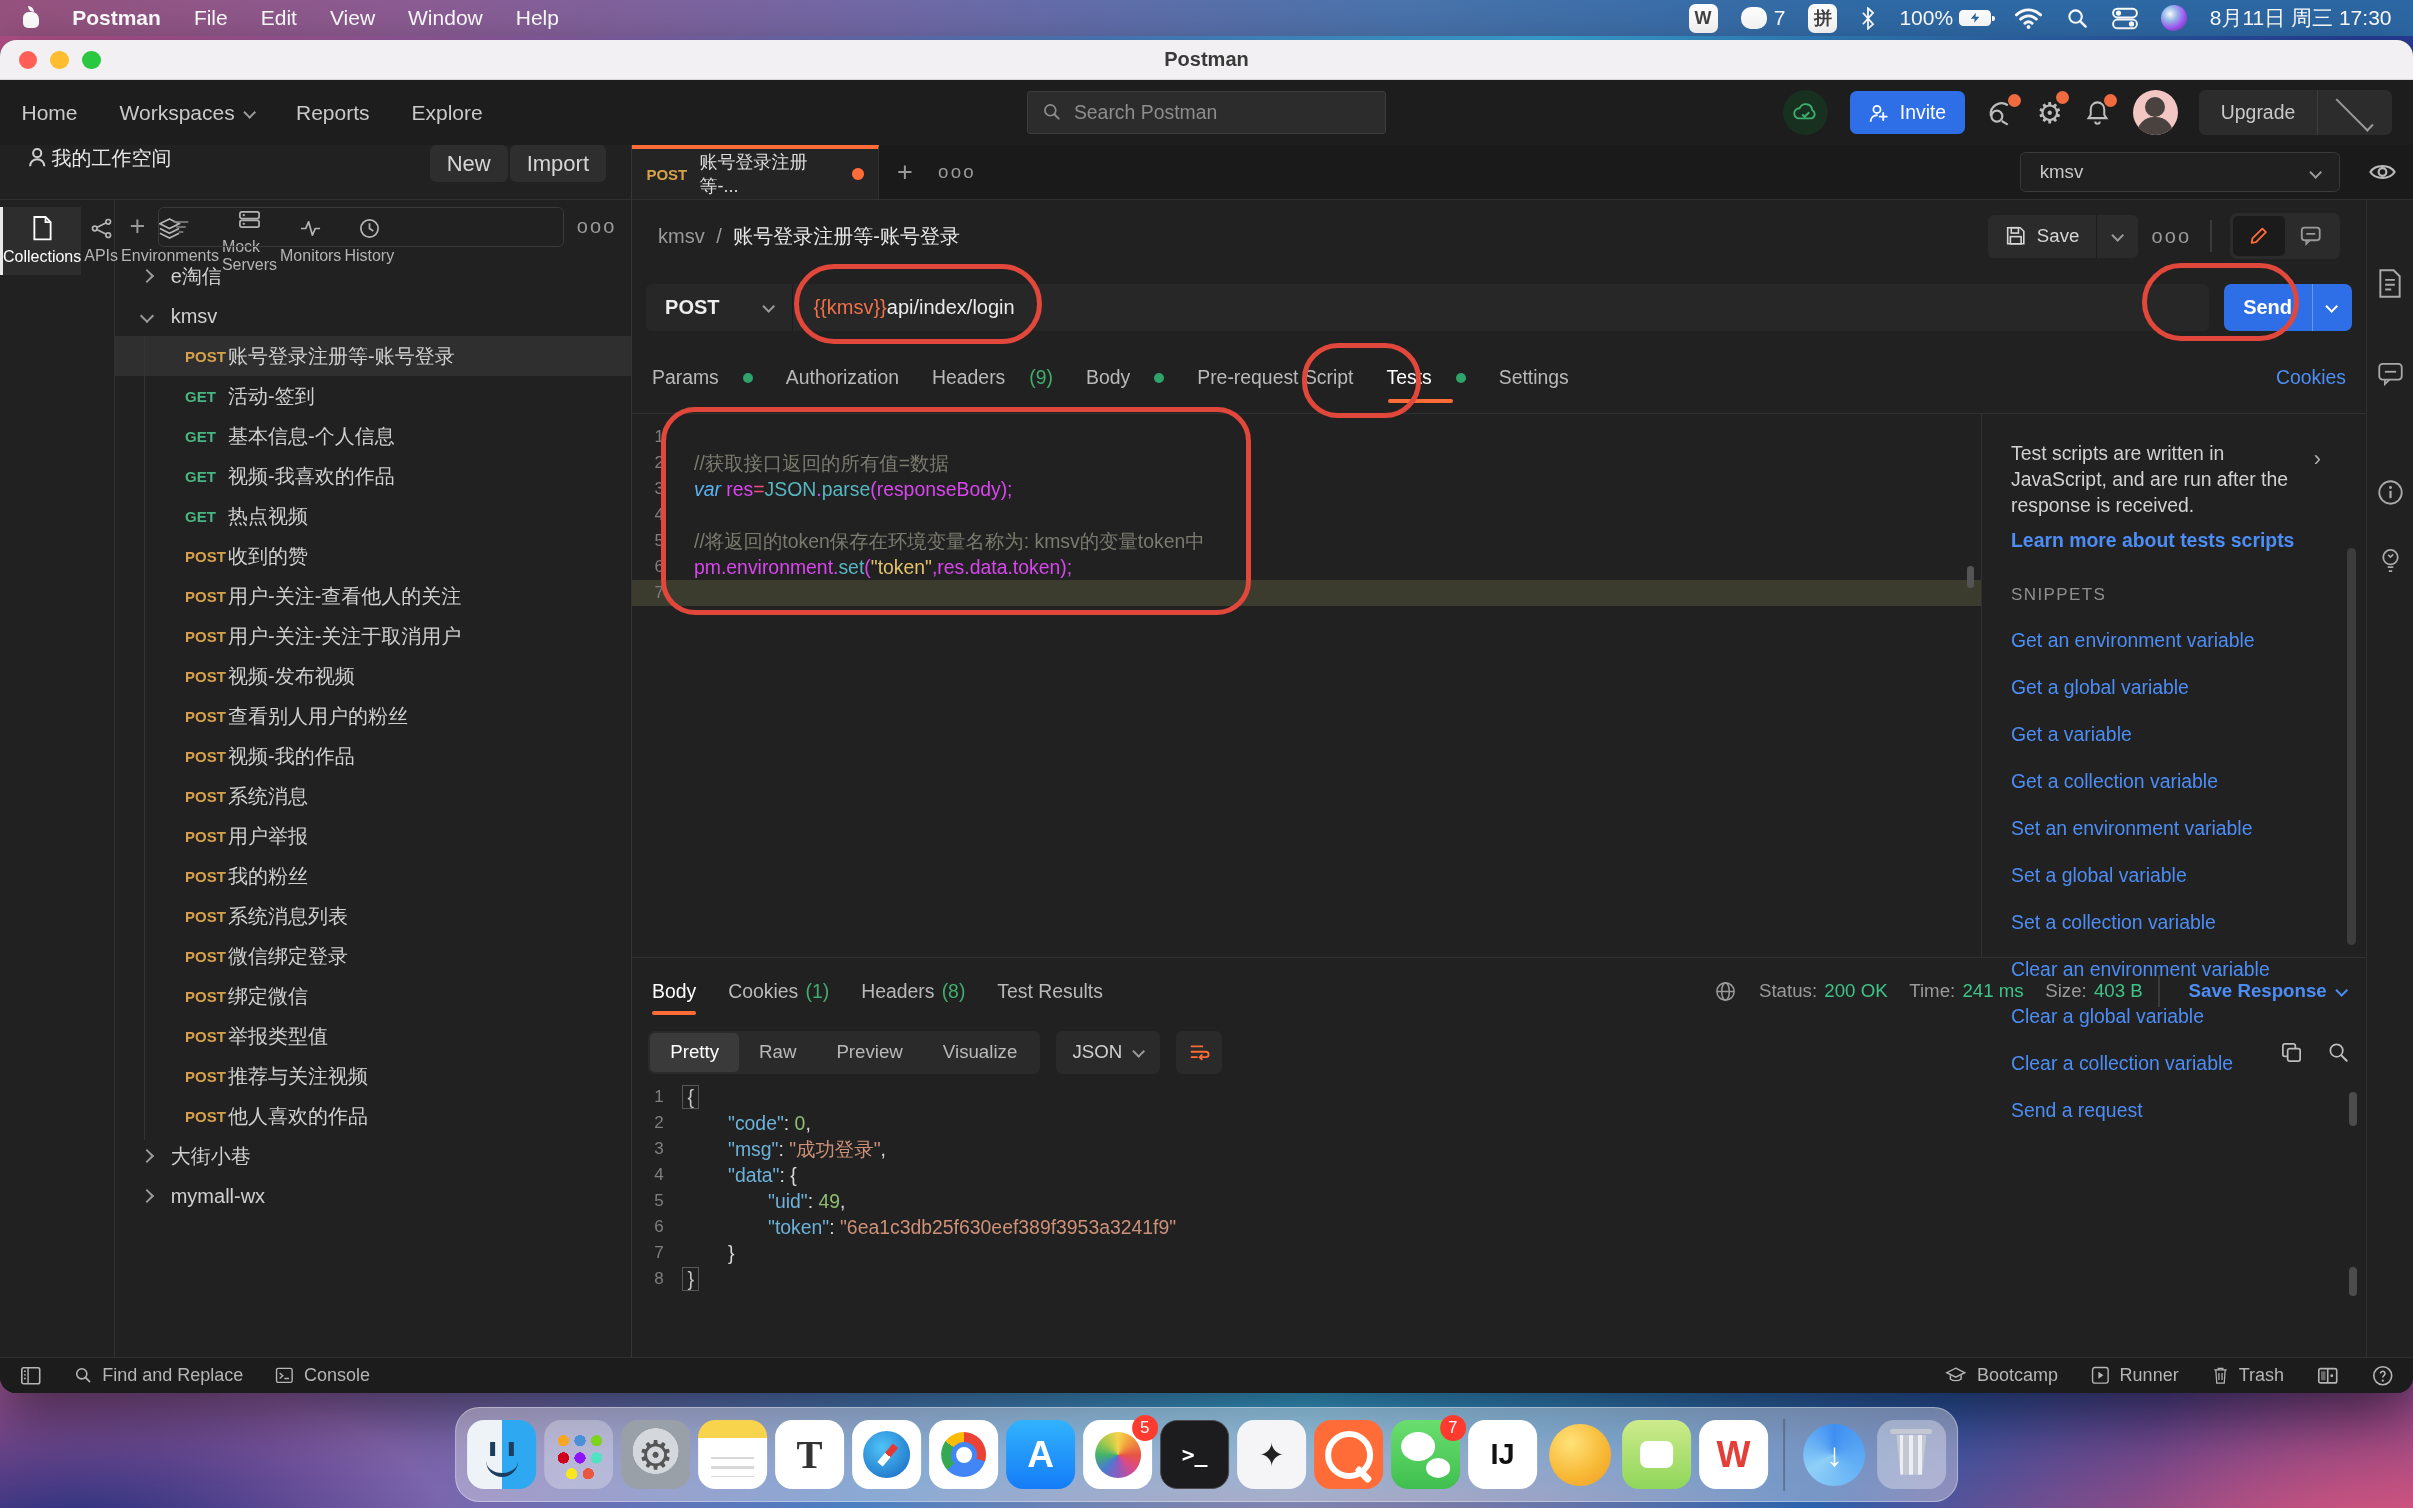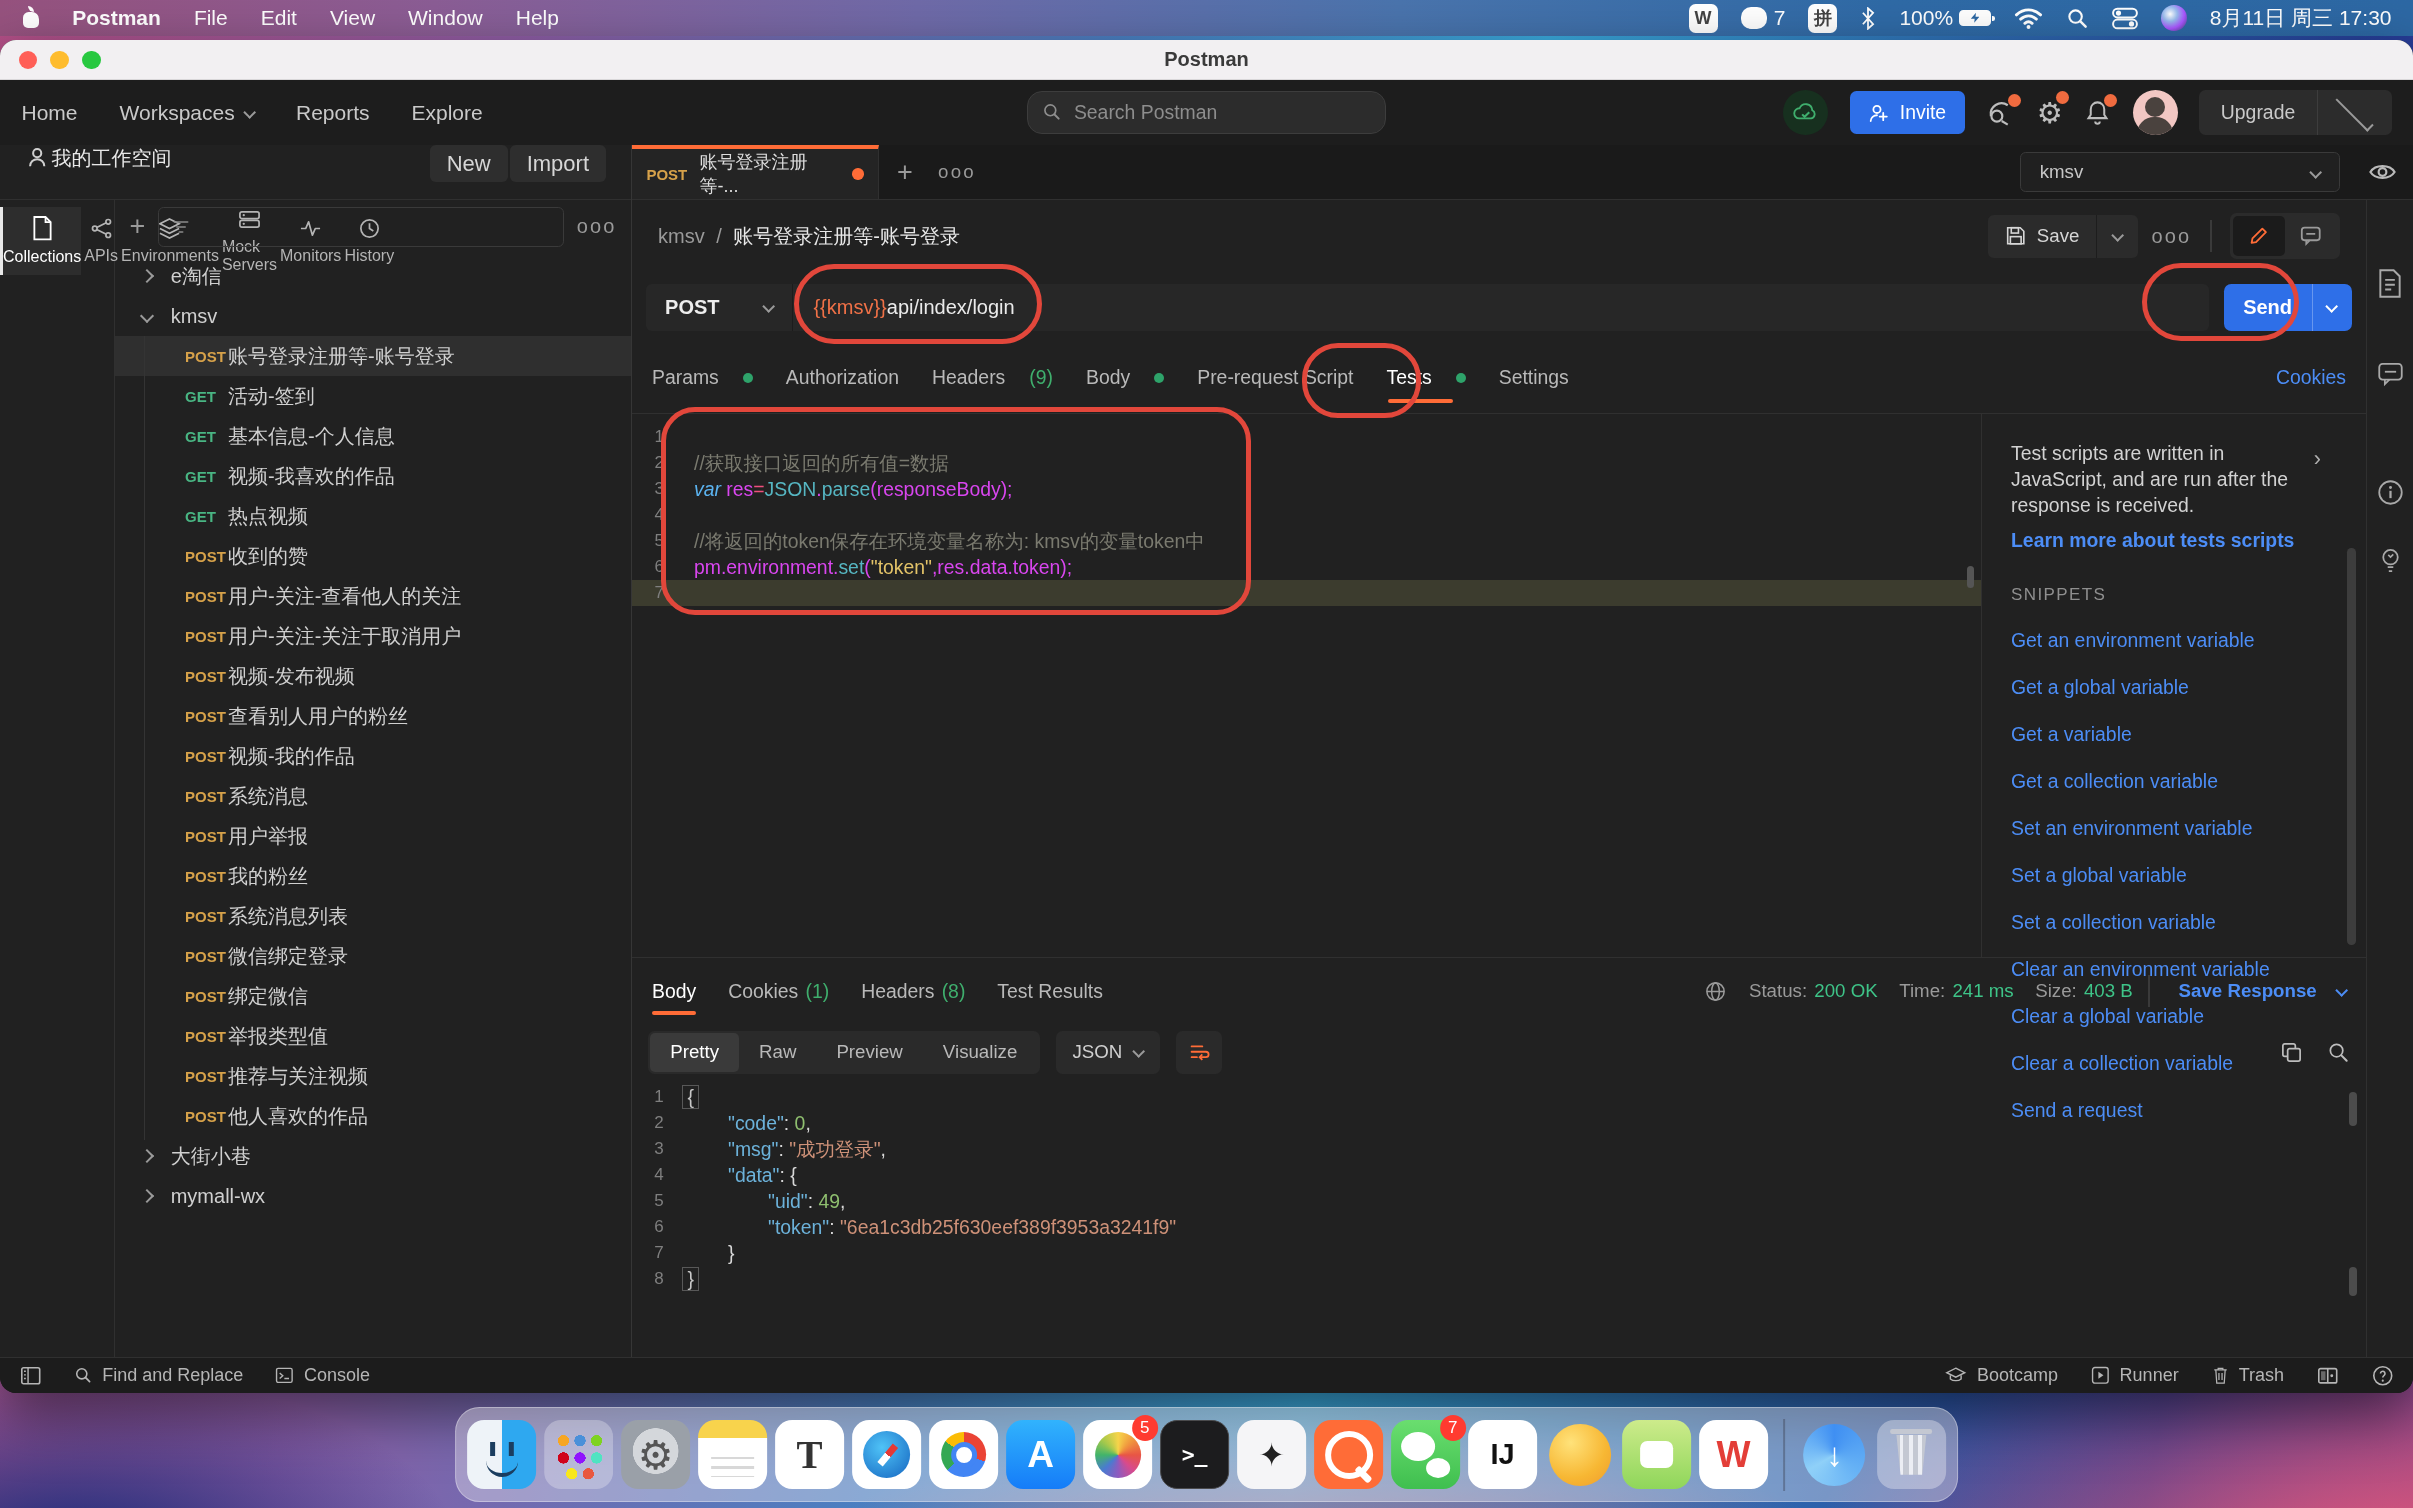--- a/index.html
+++ b/index.html
@@ -34,21 +34,21 @@
 .window{position:absolute;left:0;right:0;top:40px;bottom:115px;border-radius:16px;background:#212121;overflow:hidden;box-shadow:0 21.5px 57px rgba(0,0,0,.5)}
 .titlebar{height:40px;background:#f2f0f2;border-bottom:0.7px solid #d9d7d9;display:flex;align-items:center;justify-content:center;position:relative}
 .tl{position:absolute;left:18.7px;top:10.8px;display:flex;gap:13px}
 .dot{width:18.7px;height:18.7px;border-radius:50%}
 .wtitle{font-size:20px;font-weight:700;color:#3a3a3a}
 
 .apphead{height:65px;background:#1d1d1d;display:flex;align-items:center;padding:0 21.5px;position:relative}
 .nav{display:flex;gap:42px;font-size:21px;color:#c9c9c9;align-items:center}
 .navitem{display:flex;align-items:center;gap:10px}
 .chev{width:9.3px;height:9.3px;border-right:2.2px solid #9a9a9a;border-bottom:2.2px solid #9a9a9a;transform:rotate(45deg);flex:none}
-.hsearch{position:absolute;left:1027px;top:10.8px;width:359px;height:43px;background:#2c2c2c;border:1.4px solid #3d3d3d;border-radius:15px;display:flex;align-items:center;gap:11.5px;padding:0 14.4px;color:#8d8d8d;font-size:19.4px}
+.hsearch{position:absolute;left:1027px;top:10.8px;width:359px;height:43px;background:#2c2c2c;border:1.4px solid #3d3d3d;border-radius:3px;display:flex;align-items:center;gap:11.5px;padding:0 14.4px;color:#8d8d8d;font-size:19.4px}
 .hright{margin-left:auto;display:flex;align-items:center;gap:21.5px}
 .cloudok{width:45px;height:45px;border-radius:50%;background:#17301f;display:flex;align-items:center;justify-content:center;color:#3fae6d}
 .invite{height:43px;padding:0 18.7px;border-radius:6.5px;background:#2e6fe8;color:#fff;font-size:19.4px;display:flex;align-items:center;gap:10px}
 .hicon{position:relative;color:#bdbdbd}
 .odot{position:absolute;top:-4.3px;right:-5.7px;width:13px;height:13px;border-radius:50%;background:#f06b3f}
 .avatar{width:45px;height:45px;border-radius:50%;background:#f2c7c3;position:relative;overflow:hidden}
 .avatar i{position:absolute;left:12.2px;top:7.2px;width:20px;height:20px;border-radius:50%;background:#4a423e}
 .avatar b{position:absolute;left:4.3px;top:27px;width:36px;height:21.5px;border-radius:17px 17px 0 0;background:#4a423e}
 .upg{height:45px;background:#2c2c2c;border-radius:6.5px;display:flex;align-items:center;color:#c9c9c9;font-size:19.4px}
 .upg span{padding:0 21.5px}.upg .uc{border-left:1.4px solid #3d3d3d;height:100%;display:flex;align-items:center;padding:0 14.4px}
@@ -131,21 +131,21 @@
 .pscroll{position:absolute;right:10px;top:134px;width:8.6px;height:397px;background:#3d3d3d;border-radius:4.3px}
 
 .respsec{height:400px;border-top:1.4px solid #303030;display:flex;flex-direction:column}
 .rtabs{height:66px;display:flex;align-items:center;padding:0 20px;gap:32px;font-size:19.4px;color:#b9b9b9}
 .rtab{display:flex;align-items:center;gap:7.2px;height:100%;position:relative}
 .rtab.act{color:#fff}
 .rtab.act:after{content:"";position:absolute;left:0;right:0;bottom:8.6px;height:4.3px;border-radius:2.2px;background:#ff6c37}
 .rmeta{margin-left:auto;display:flex;align-items:center;gap:10px;font-size:18.7px;color:#9a9a9a}
 .rmeta .pair{display:flex;gap:7.2px;margin-left:11.5px}
 .grn{color:#3ec488}
-.saveresp{color:#4c8df6;font-weight:700;margin-left:13px;display:flex;align-items:center;gap:20px}
+.saveresp{color:#4c8df6;font-weight:700;margin-left:13px;display:flex;align-items:center;gap:10px}
 .rtools{height:56px;display:flex;align-items:center;padding:0 16px;gap:16px}
 .seg{display:flex;background:#2a2a2a;border-radius:6.5px;height:43px;align-items:center;padding:2.2px}
 .segitem{padding:0 20px;height:39px;display:flex;align-items:center;color:#b9b9b9;font-size:18.7px;border-radius:5px}
 .segitem.act{background:#3a3a3a;color:#fff}
 .jsonsel{height:43px;background:#2a2a2a;border-radius:6.5px;display:flex;align-items:center;gap:11.5px;padding:0 17px;color:#d0d0d0;font-size:18.7px}
 .wrapbtn{width:46px;height:43px;background:#2a2a2a;border-radius:6.5px;display:flex;align-items:center;justify-content:center;color:#ff6c37}
 .rticons{margin-left:auto;display:flex;gap:24.4px;color:#bdbdbd}
 .rcode{flex:1;position:relative;font-family:"DejaVu Sans Mono",monospace;font-size:19.4px;padding-top:4.3px}
 .rcode .ln{width:56px;padding-right:24.4px}
 .r-key{color:#6cb2da}.r-num{color:#8fbf6f}.r-str{color:#ce9178}.r-pl{color:#d8d8d8}

